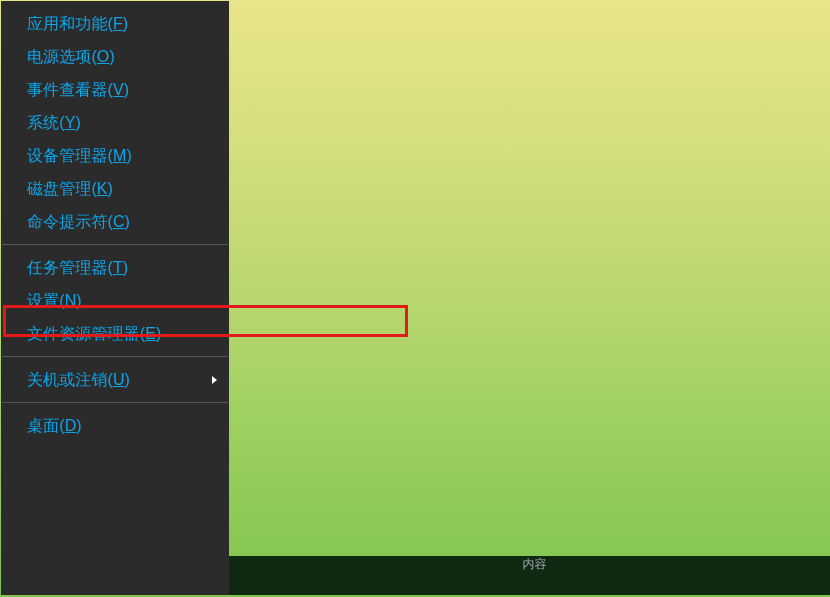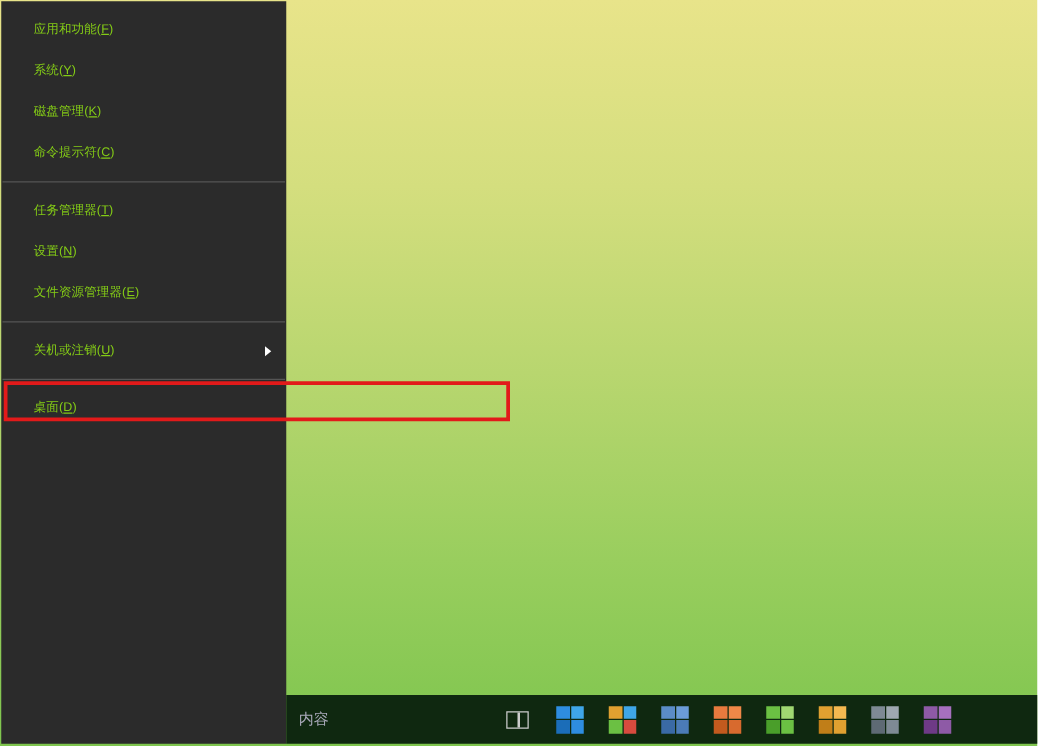--- a/index.html
+++ b/index.html
@@ -12,22 +12,22 @@
       background: linear-gradient(to bottom, #e8e48a 0%, #d4de7e 25%, #b8d66f 50%, #99ce5e 75%, #7ec54e 100%);
     }
     
     .context-menu {
       position: absolute;
       left: 1px;
       top: 1px;
       width: 228px;
       height: 594px;
       background: #2b2b2b;
-      color: #84cc16;
-      font-size: 10px;
+      color: #0ea5e9;
+      font-size: 16px;
       padding-top: 6px;
     }
     
     .menu-item {
       padding: 8px 26px;
       cursor: pointer;
       position: relative;
       line-height: 17px;
       letter-spacing: 0.1px;
     }
@@ -65,20 +65,21 @@
     
     .taskbar {
       position: absolute;
       left: 229px;
       bottom: 2px;
       width: 601px;
       height: 39px;
       background: #0f2810;
       display: flex;
       align-items: center;
+      flex-direction: column;
     }
     
     .search-text {
       color: #aab;
       font-size: 12px;
       margin-left: 10px;
       flex: 0 0 auto;
     }
     
     .taskbar-spacer { flex: 0 0 130px; }
@@ -123,21 +124,24 @@
     .ci7 .ci-q:nth-child(1){background:#7e8a94}.ci7 .ci-q:nth-child(2){background:#9ea8b0}.ci7 .ci-q:nth-child(3){background:#5e6a74}.ci7 .ci-q:nth-child(4){background:#7e8a94}
     .ci8 .ci-q:nth-child(1){background:#8e5aa6}.ci8 .ci-q:nth-child(2){background:#a670be}.ci8 .ci-q:nth-child(3){background:#6e3a86}.ci8 .ci-q:nth-child(4){background:#8e5aa6}
   </style>
 </head>
 <body>
 
 <div class="desktop">
 
   <div class="context-menu">
     <div class="menu-item"><span>应用和功能(<span class="underline">F</span>)</span></div>
+    <div class="menu-item"><span>电源选项(<span class="underline">O</span>)</span></div>
+    <div class="menu-item"><span>事件查看器(<span class="underline">V</span>)</span></div>
     <div class="menu-item"><span>系统(<span class="underline">Y</span>)</span></div>
+    <div class="menu-item"><span>设备管理器(<span class="underline">M</span>)</span></div>
     <div class="menu-item"><span>磁盘管理(<span class="underline">K</span>)</span></div>
     <div class="menu-item"><span>命令提示符(<span class="underline">C</span>)</span></div>
     <div class="menu-separator"></div>
     <div class="menu-item"><span>任务管理器(<span class="underline">T</span>)</span></div>
     <div class="menu-item"><span>设置(<span class="underline">N</span>)</span></div>
     <div class="menu-item"><span>文件资源管理器(<span class="underline">E</span>)</span></div>
     <div class="menu-separator"></div>
     <div class="menu-item has-submenu"><span>关机或注销(<span class="underline">U</span>)</span></div>
     <div class="menu-separator"></div>
     <div class="menu-item"><span>桌面(<span class="underline">D</span>)</span></div>

